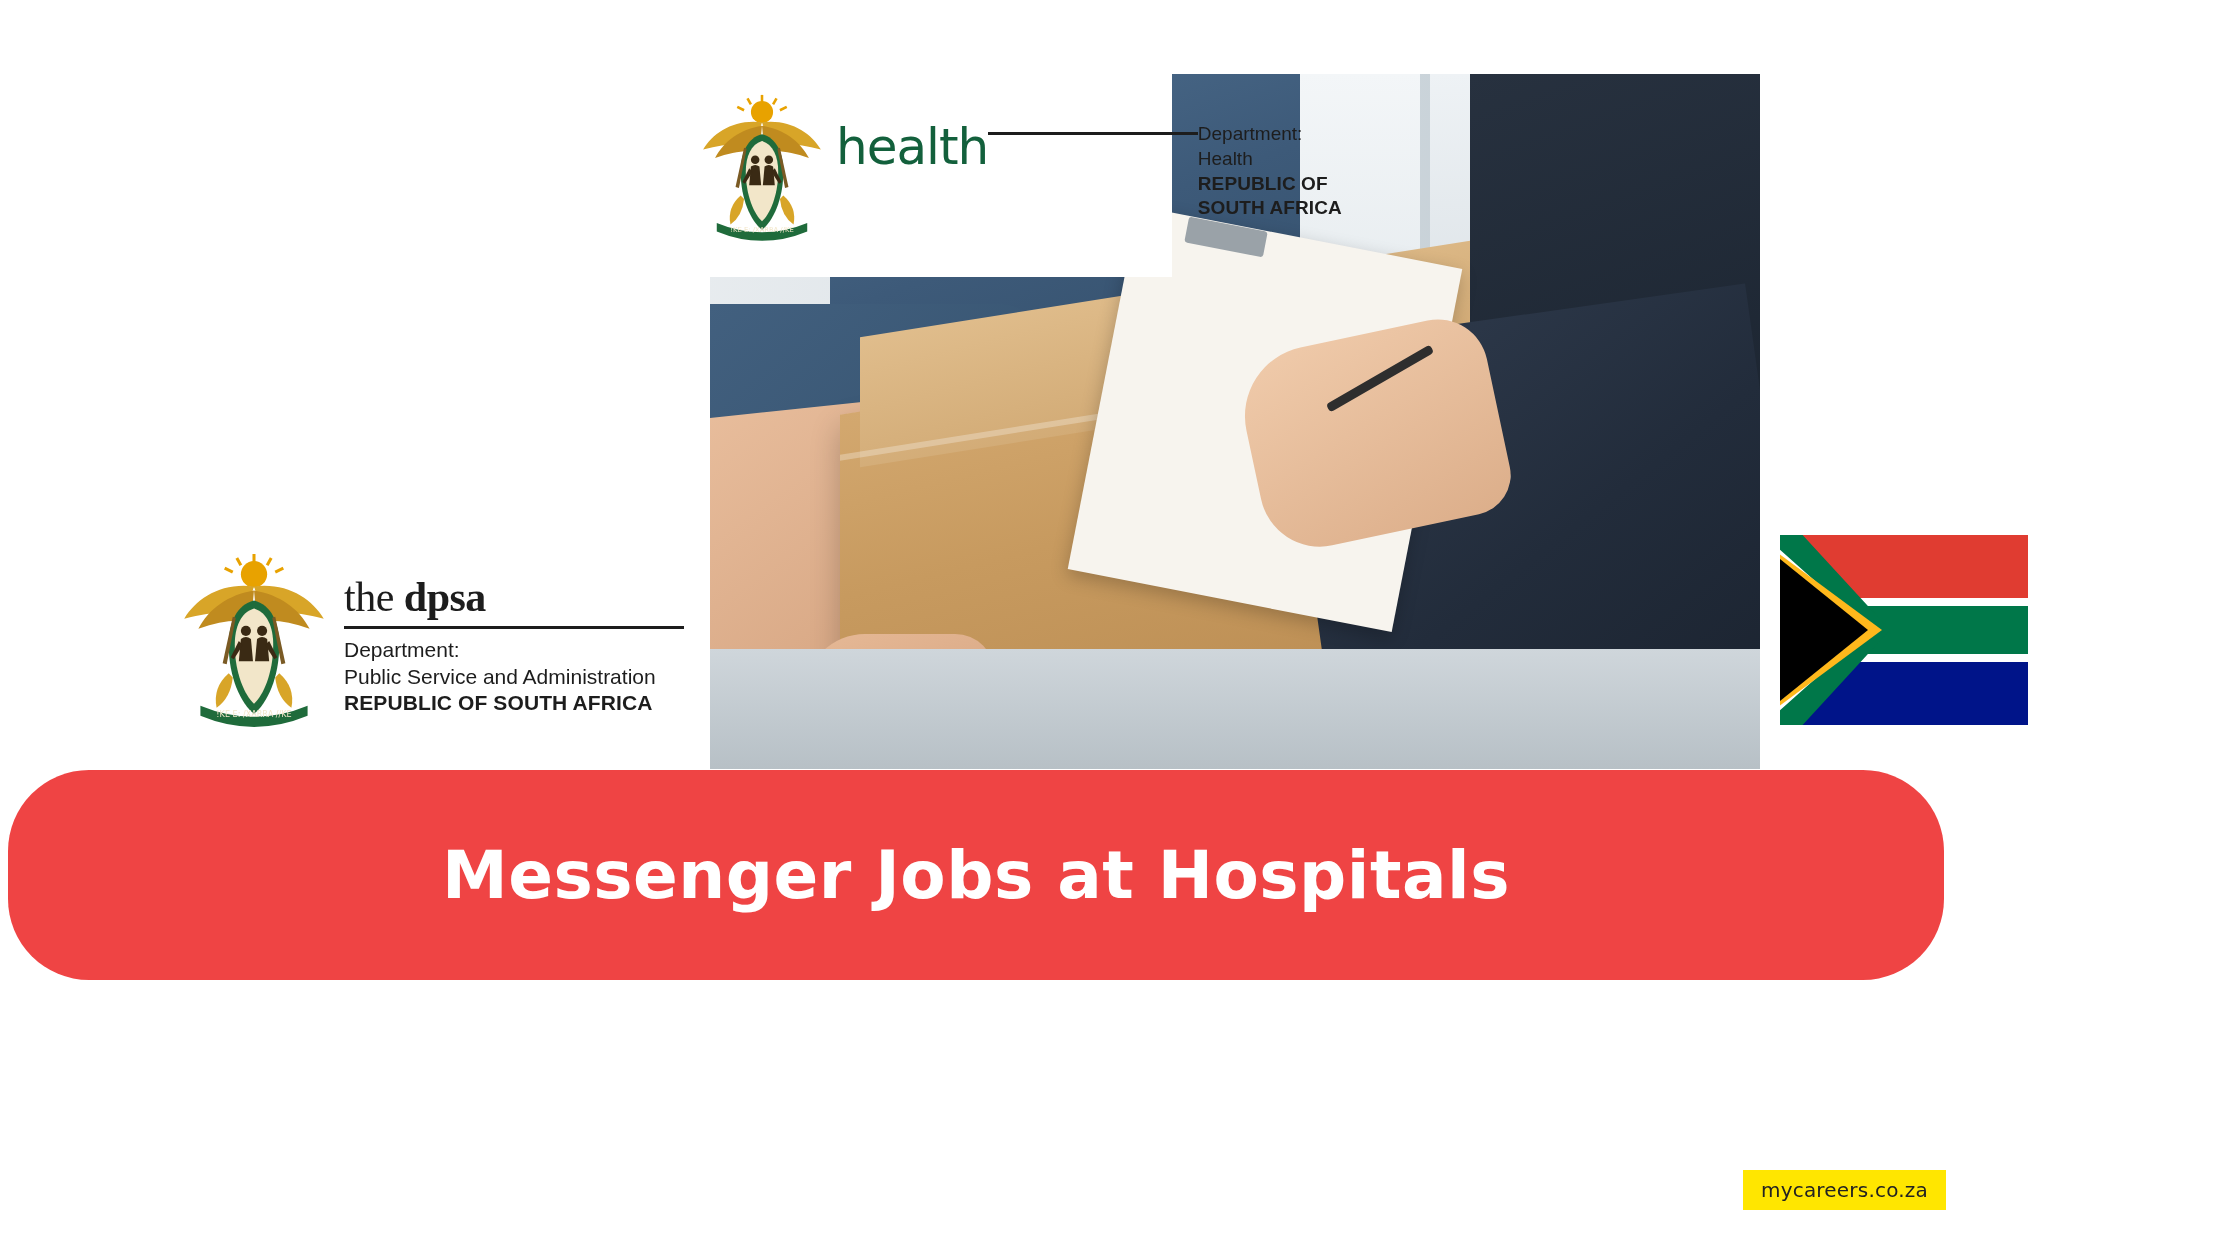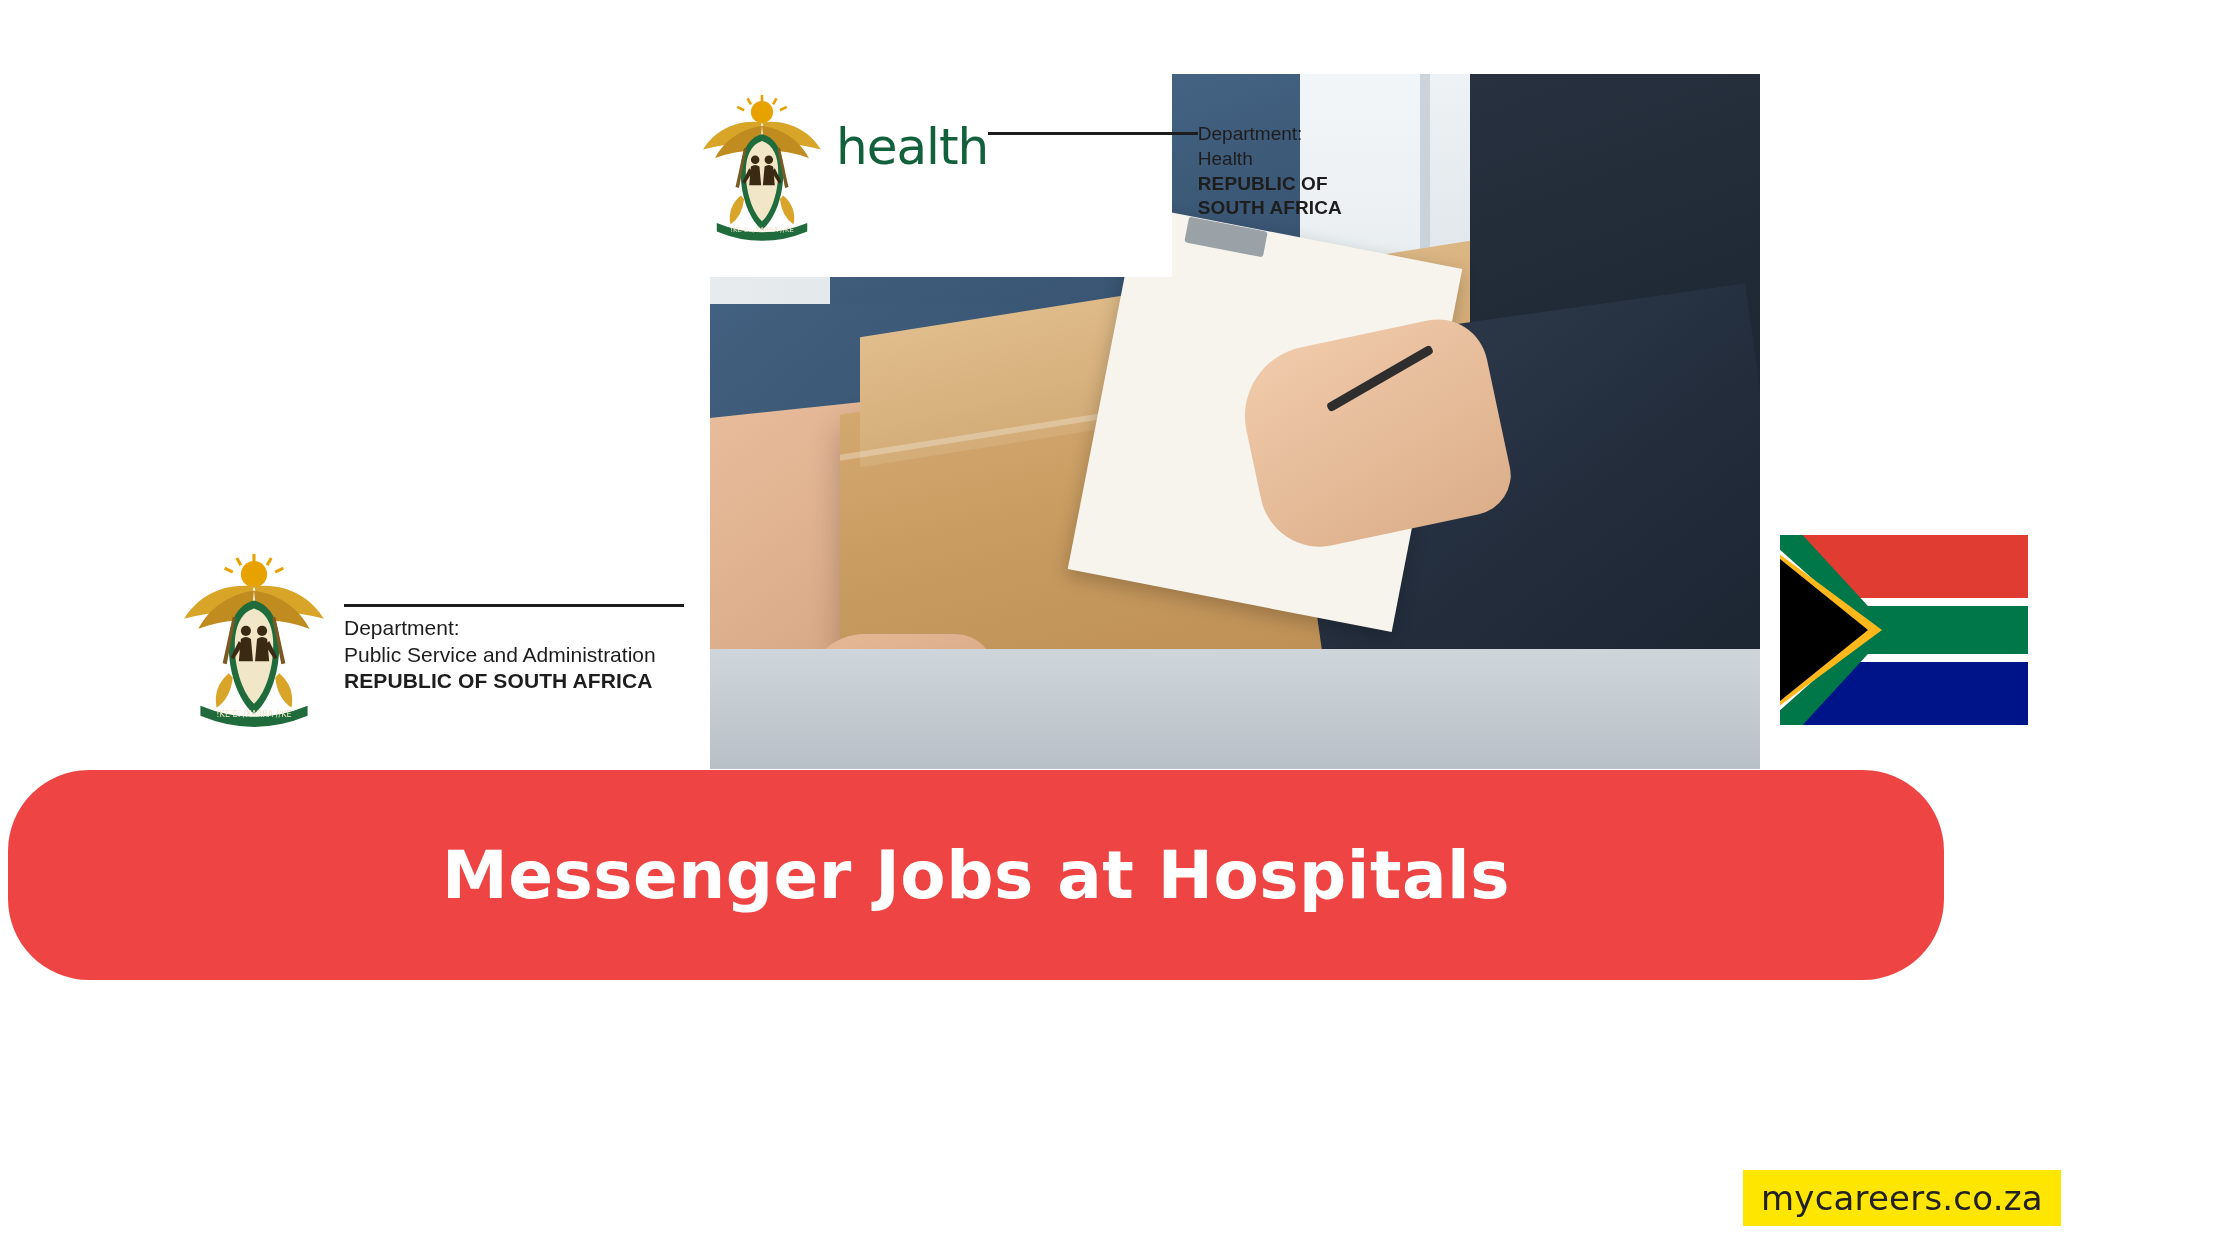--- a/index.html
+++ b/index.html
@@ -311,21 +311,21 @@
     font-family: "DejaVu Sans", sans-serif;
   }
 
   
   .watermark {
     position: absolute;
     left: 1743px;
     top: 1170px;
     background: #ffe600;
     padding: 8px 18px;
-    font-size: 34px;
+    font-size: 20px;
     color: #222222;
     letter-spacing: 0.2px;
     font-family: "DejaVu Sans", sans-serif;
   }
 
   
   .coa-svg { width: 100%; height: 100%; display: block; }
 </style>
 </head>
 <body>
@@ -368,20 +368,23 @@
         <path d="M106 110 l-10 -46 -3 1 9 46z" fill="#7a5a24"></path>
 
         <path d="M50 120 q-16 14 -12 34 q14 -10 16 -30z" fill="#d8a528"></path>
         <path d="M100 120 q16 14 12 34 q-14 -10 -16 -30z" fill="#d8a528"></path>
 
         <path d="M22 152 q53 22 106 0 l0 10 q-53 22 -106 0 z" fill="#1f6b3b"></path>
         <text x="75" y="163" font-size="8" fill="#f2e6c9" text-anchor="middle" font-family="DejaVu Sans, sans-serif">!KE E: /XARRA //KE</text>
       </svg>
     </div>
     <div class="dpsa-text">
+      <div class="dpsa-title">
+        <span>the </span><b>dpsa</b>
+      </div>
       <div class="dpsa-rule"></div>
       <div class="dpsa-sub">
         <div>Department:</div>
         <div>Public Service and Administration</div>
         <div class="strong">REPUBLIC OF SOUTH AFRICA</div>
       </div>
     </div>
   </div>
 
   <div class="photo">

